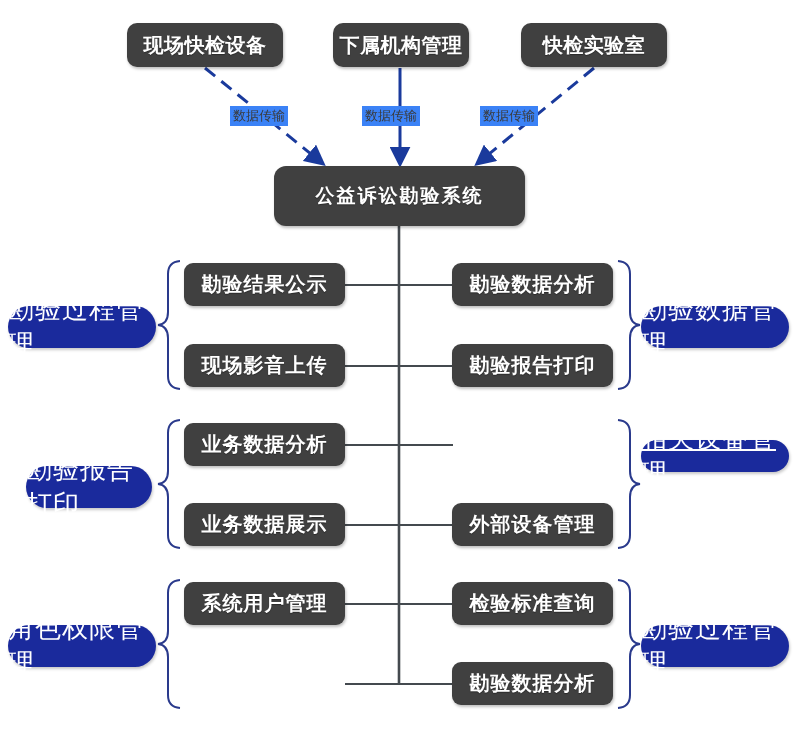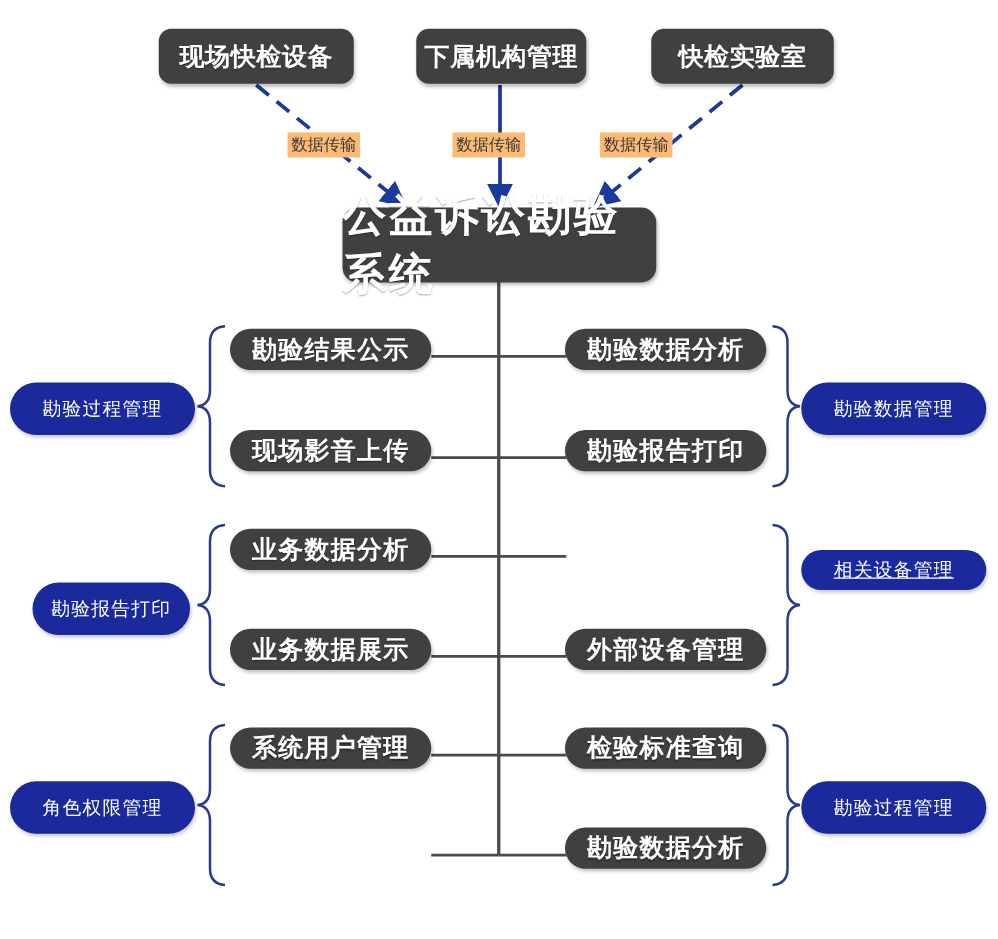--- a/index.html
+++ b/index.html
@@ -39,52 +39,51 @@
     text-shadow: 0 1px 1px rgba(0,0,0,0.35);
     box-shadow: 1px 2px 3px rgba(0,0,0,0.25);
     z-index: 3;
   }
   .node.source {
     font-size: 20px;
     height: 44px;
     border-radius: 10px;
   }
   .node.system {
-    font-size: 35px;
+    font-size: 19px;
     border-radius: 12px;
     letter-spacing: 2px;
   }
   .node.leaf {
     font-size: 20px;
-    height: 33px;
+    height: 43px;
     letter-spacing: 1px;
-    border-radius: 18px;
   }
   
   .pill {
     position: absolute;
     box-sizing: border-box;
     background: #1a2a9c;
     border-radius: 26px;
     color: #ffffff;
     display: flex;
     align-items: center;
     justify-content: center;
-    font-size: 15px;
+    font-size: 26px;
     font-weight: normal;
     letter-spacing: 1px;
     box-shadow: 1px 2px 3px rgba(0,0,0,0.22);
     z-index: 3;
   }
   
   .edge-label {
     position: absolute;
     font-size: 13px;
     color: #3a3a3a;
-    background: #fdba74;
+    background: #3b82f6;
     padding: 1px 3px;
     white-space: nowrap;
     z-index: 4;
   }
 </style>
 </head>
 <body>
 
 <div id="diagram-root">
 

